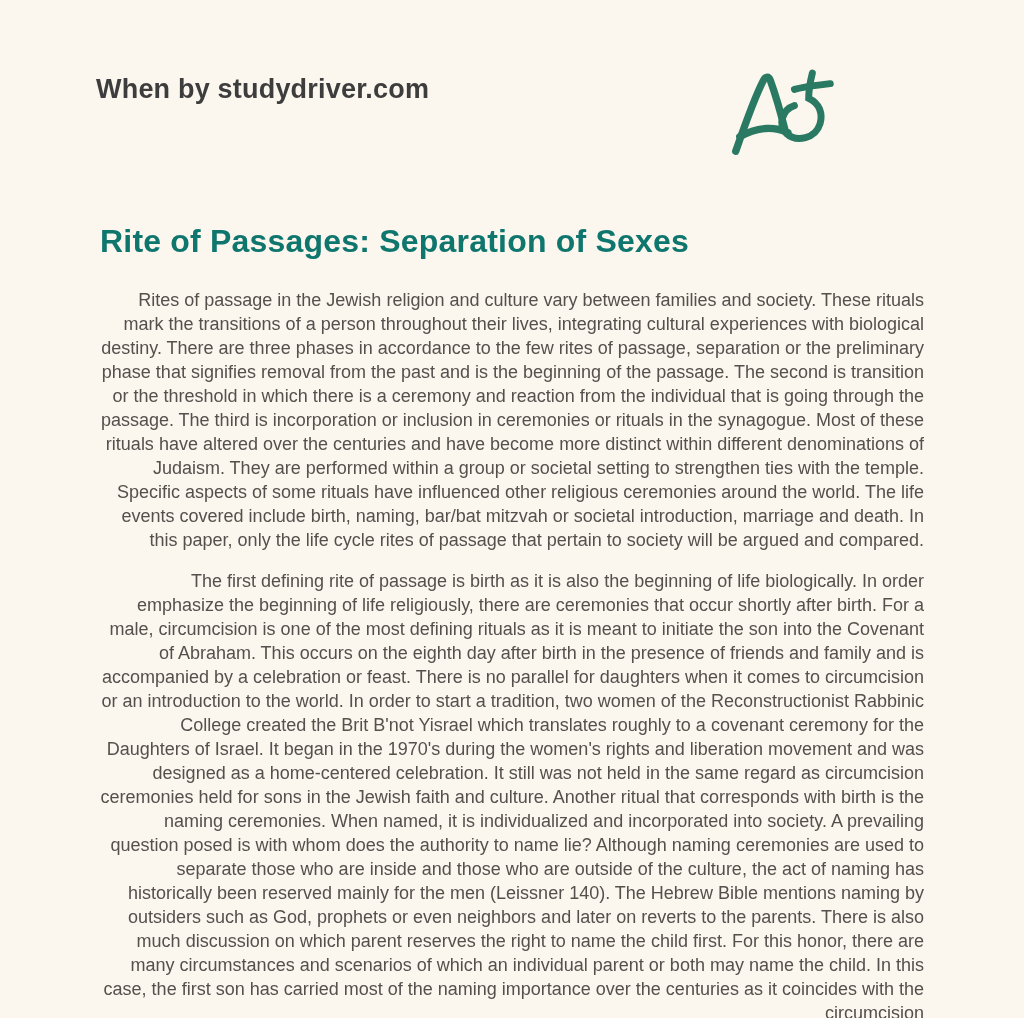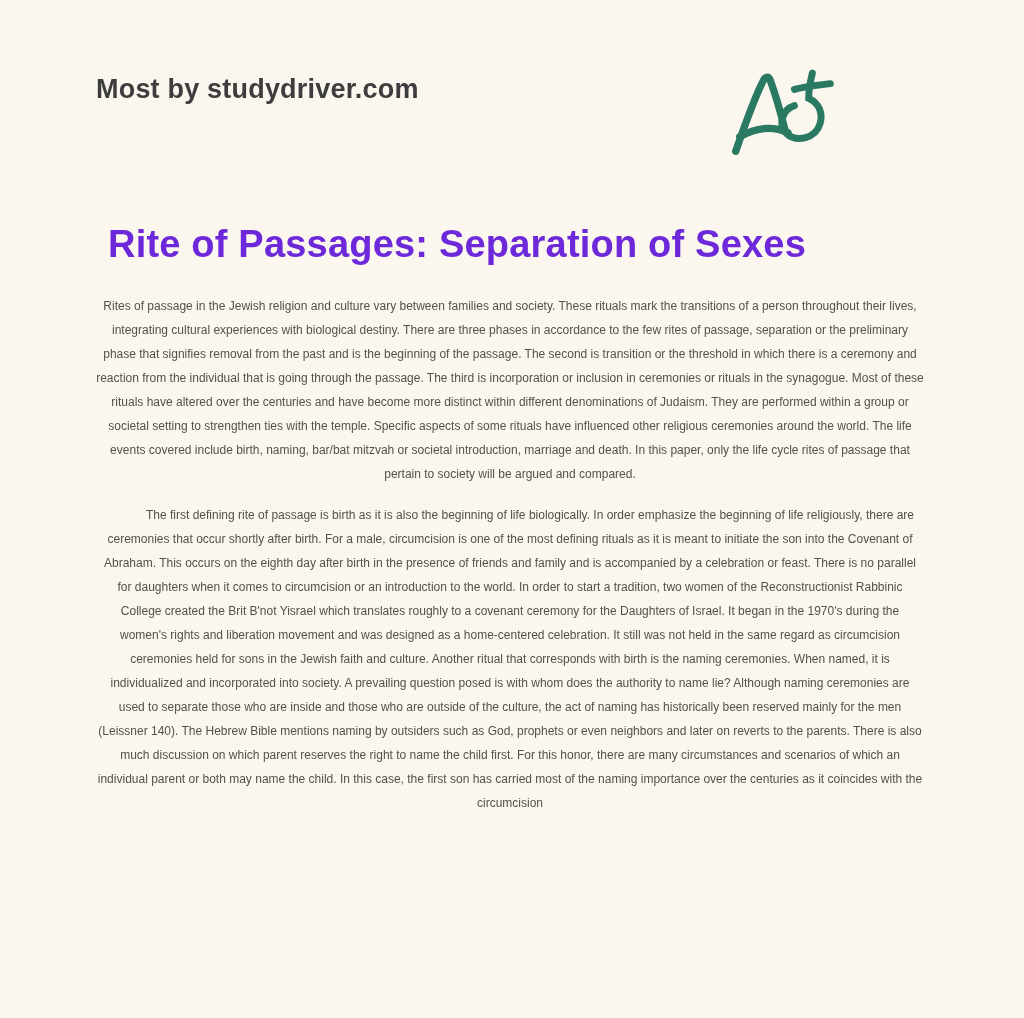--- a/index.html
+++ b/index.html
@@ -42,44 +42,44 @@
     top: 62px;
     right: 92px;
     width: 106px;
     height: 102px;
   }
   .logo svg {
     width: 100%;
     height: 100%;
   }
   .essay-title {
-    font-size: 38px;
+    font-size: 32px;
     font-weight: 700;
-    color: #6d28d9;
+    color: #0f766e;
     letter-spacing: 0.2px;
-    margin: 118px 0 28px 12px;
+    margin: 118px 0 28px 4px;
   }
   .essay-paragraph {
-    font-size: 12px;
+    font-size: 18px;
     line-height: 24px;
     color: #55504c;
     margin: 0 4px 17px 0;
-    text-align: center;
+    text-align: right;
   }
   .essay-paragraph.indented {
     text-indent: 40px;
   }
 </style>
 </head>
 <body>
 
 <div class="page">
 
   <div class="doc-header">
-    <h2 class="doc-header-title">Most by studydriver.com</h2>
+    <h2 class="doc-header-title">When by studydriver.com</h2>
   </div>
 
   <div class="logo">
     <svg viewBox="0 0 130 112" fill="none" xmlns="http://www.w3.org/2000/svg">
 
       <path d="M7 103 C16 77 31 35 41 16 C43.5 11 47.5 10.5 49.5 16 C56 34 63 59 67 75" stroke="#2a7a63" stroke-width="9" stroke-linecap="round" fill="none"></path>
 
       <path d="M12 85 C35 72 56 73 71 80" stroke="#2a7a63" stroke-width="9" stroke-linecap="round" fill="none"></path>
 
       <path d="M101 7 C98 19 96.5 30 96.5 38 C110 44 114 57 110.5 69 C105 87 82 93 69 81 C58.5 70.5 64 52 79 47" stroke="#2a7a63" stroke-width="8.5" stroke-linecap="round" fill="none"></path>

